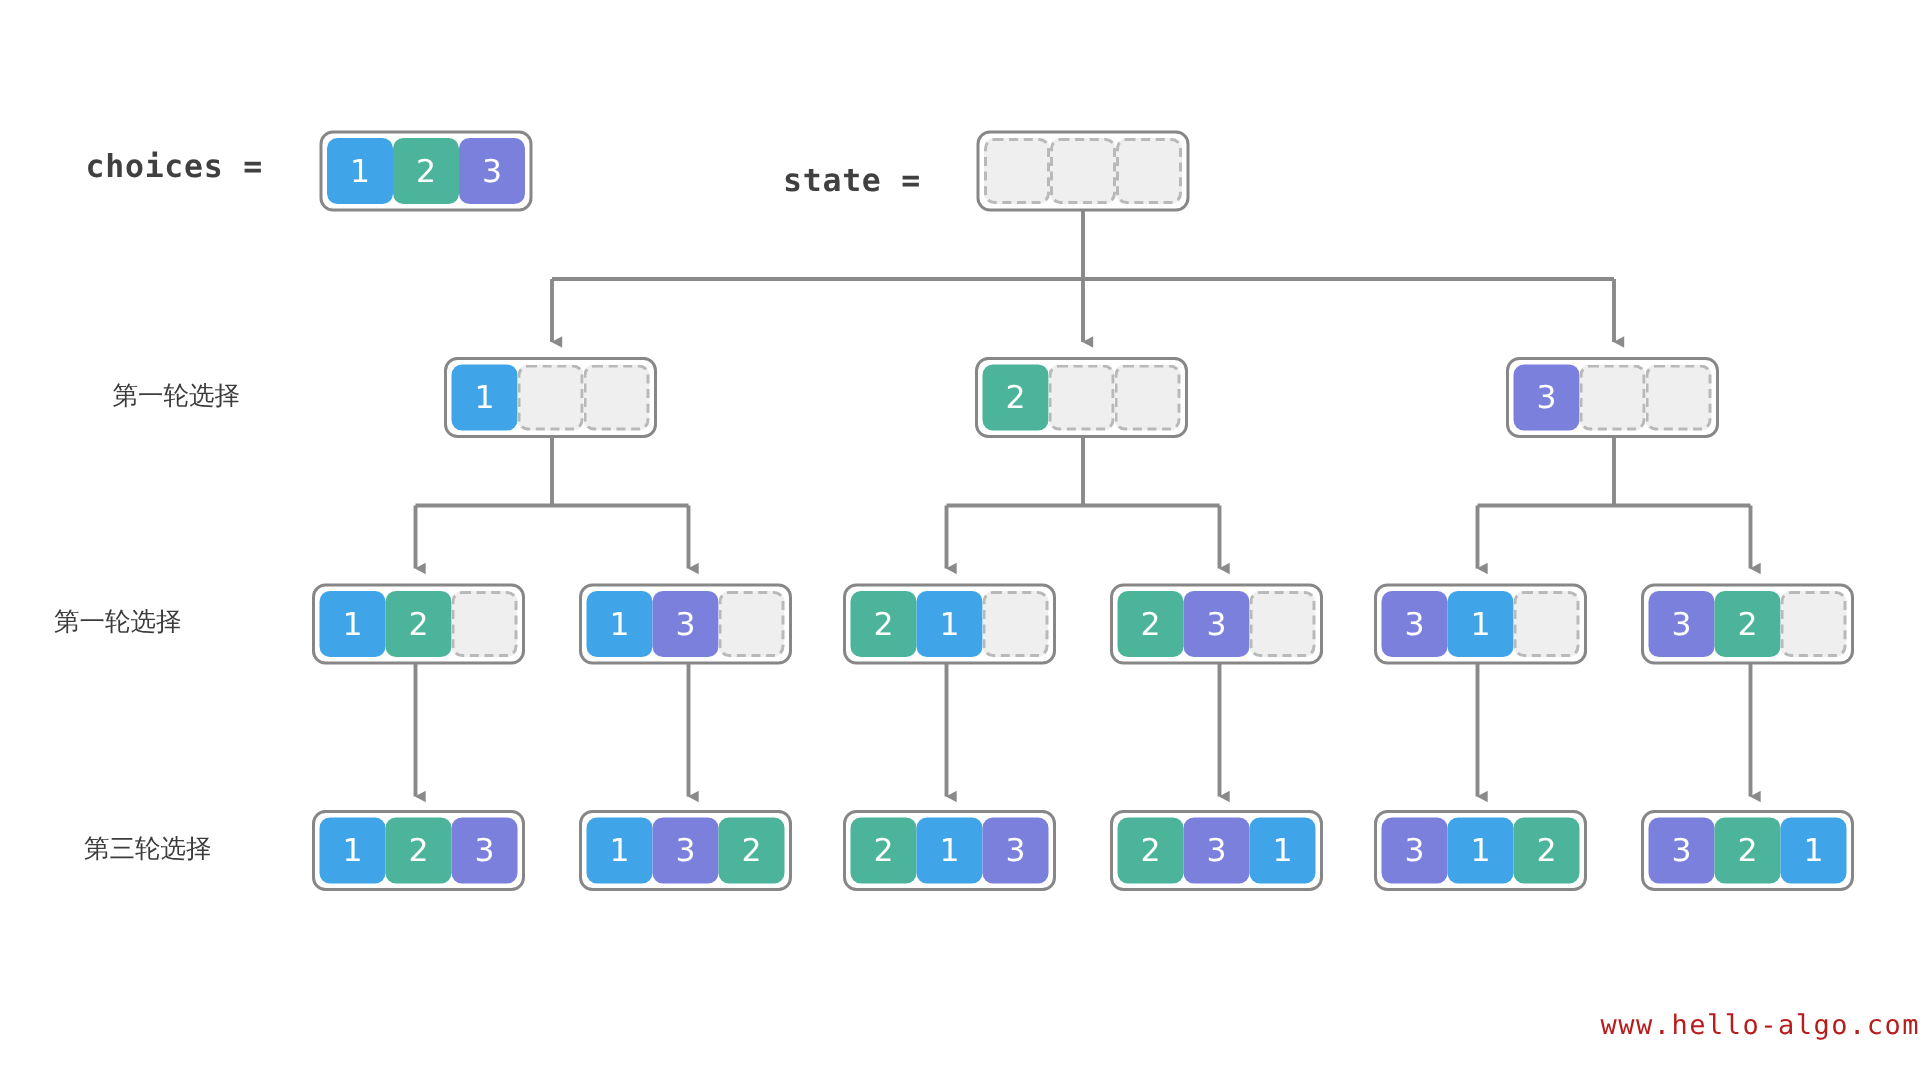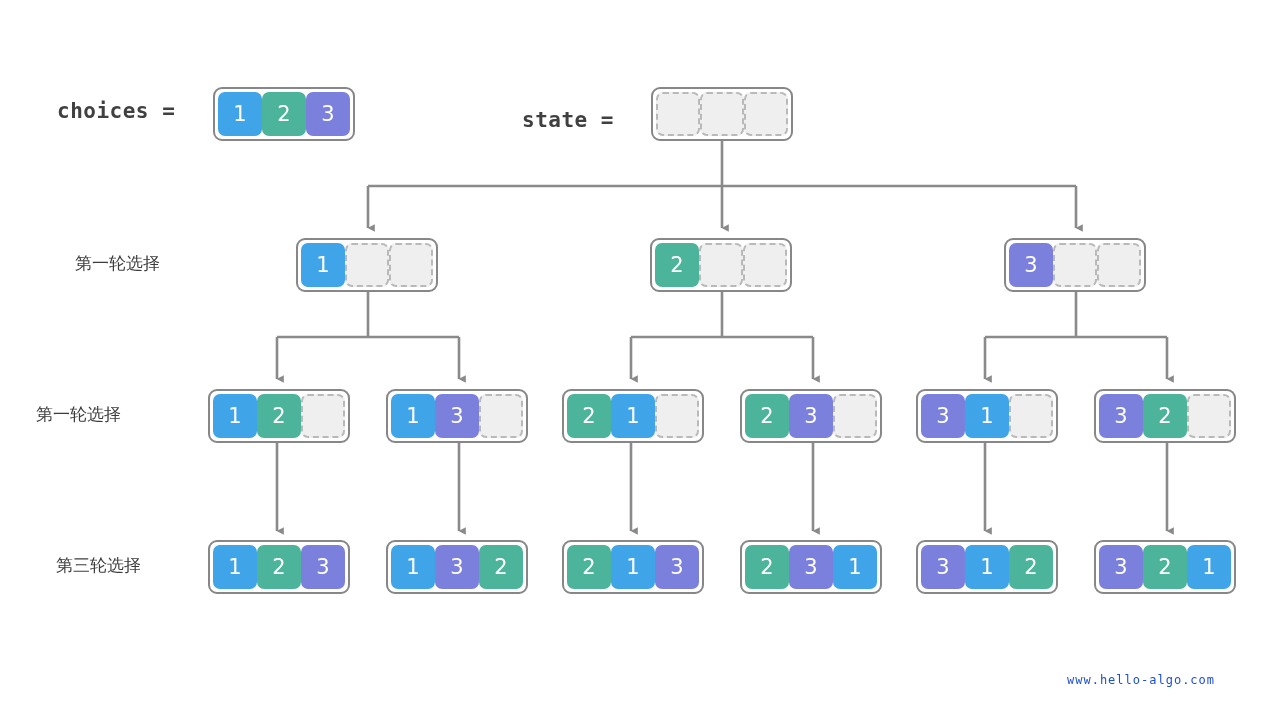--- a/index.html
+++ b/index.html
@@ -44,22 +44,22 @@
     position: absolute;
     font-family: "DejaVu Sans", "Liberation Sans", sans-serif;
     font-size: 17px;
     color: #3c3c3c;
     white-space: nowrap;
   }
 
   .watermark {
     position: absolute;
     font-family: "DejaVu Sans Mono", "Liberation Mono", monospace;
-    font-size: 12px;
-    color: #1d4ed8;
+    font-size: 18px;
+    color: #b91c1c;
     letter-spacing: 1px;
     white-space: nowrap;
   }
 
   
   .array {
     position: absolute;
     display: flex;
     flex-direction: row;
     align-items: stretch;

